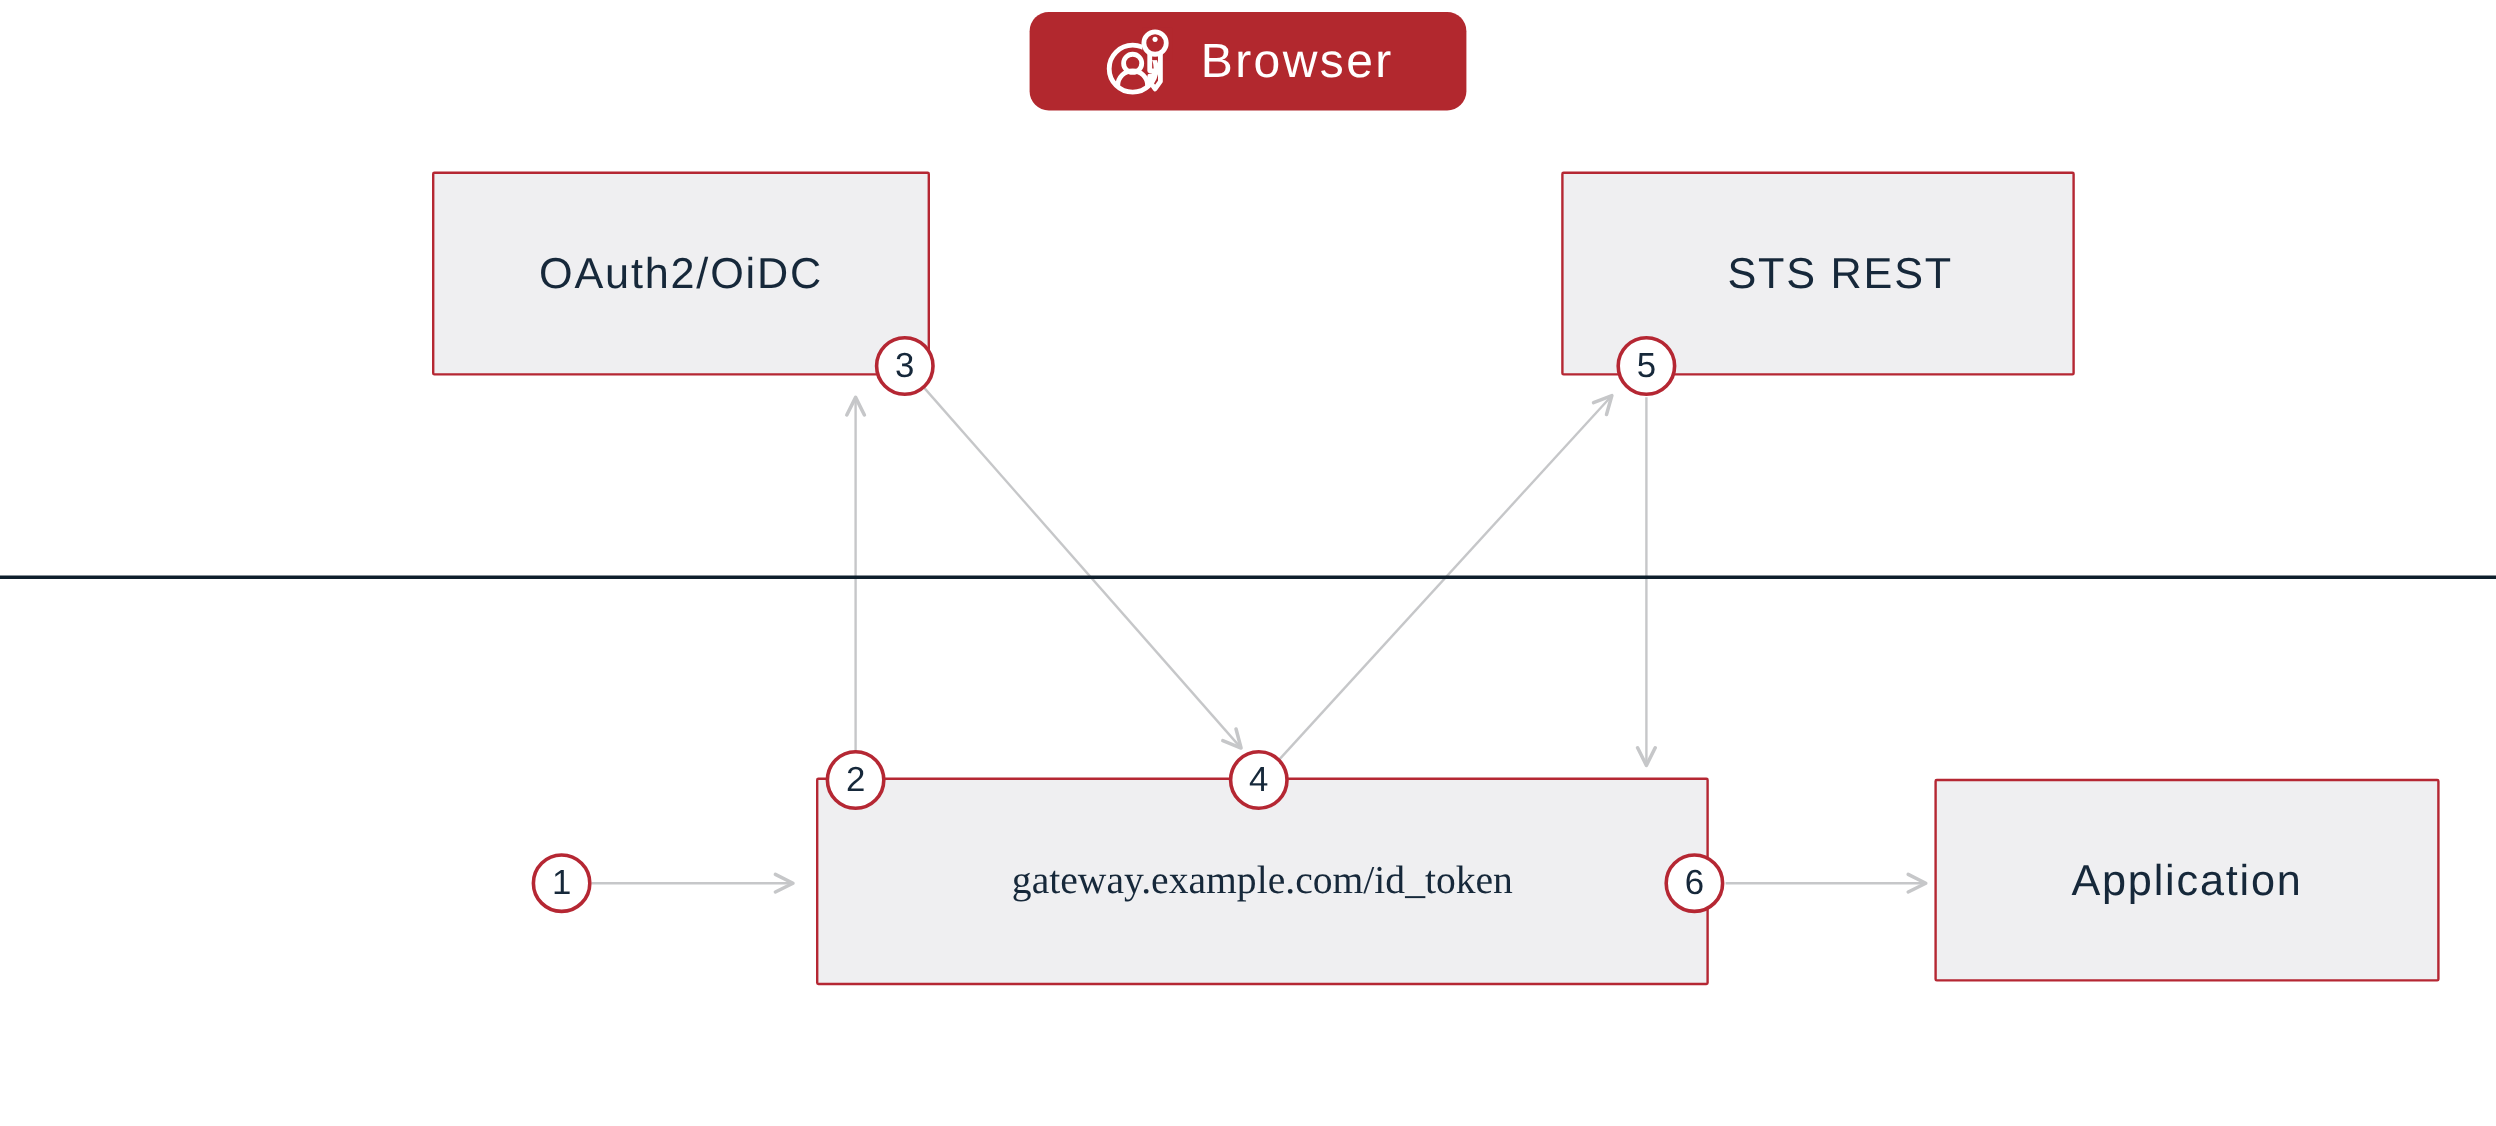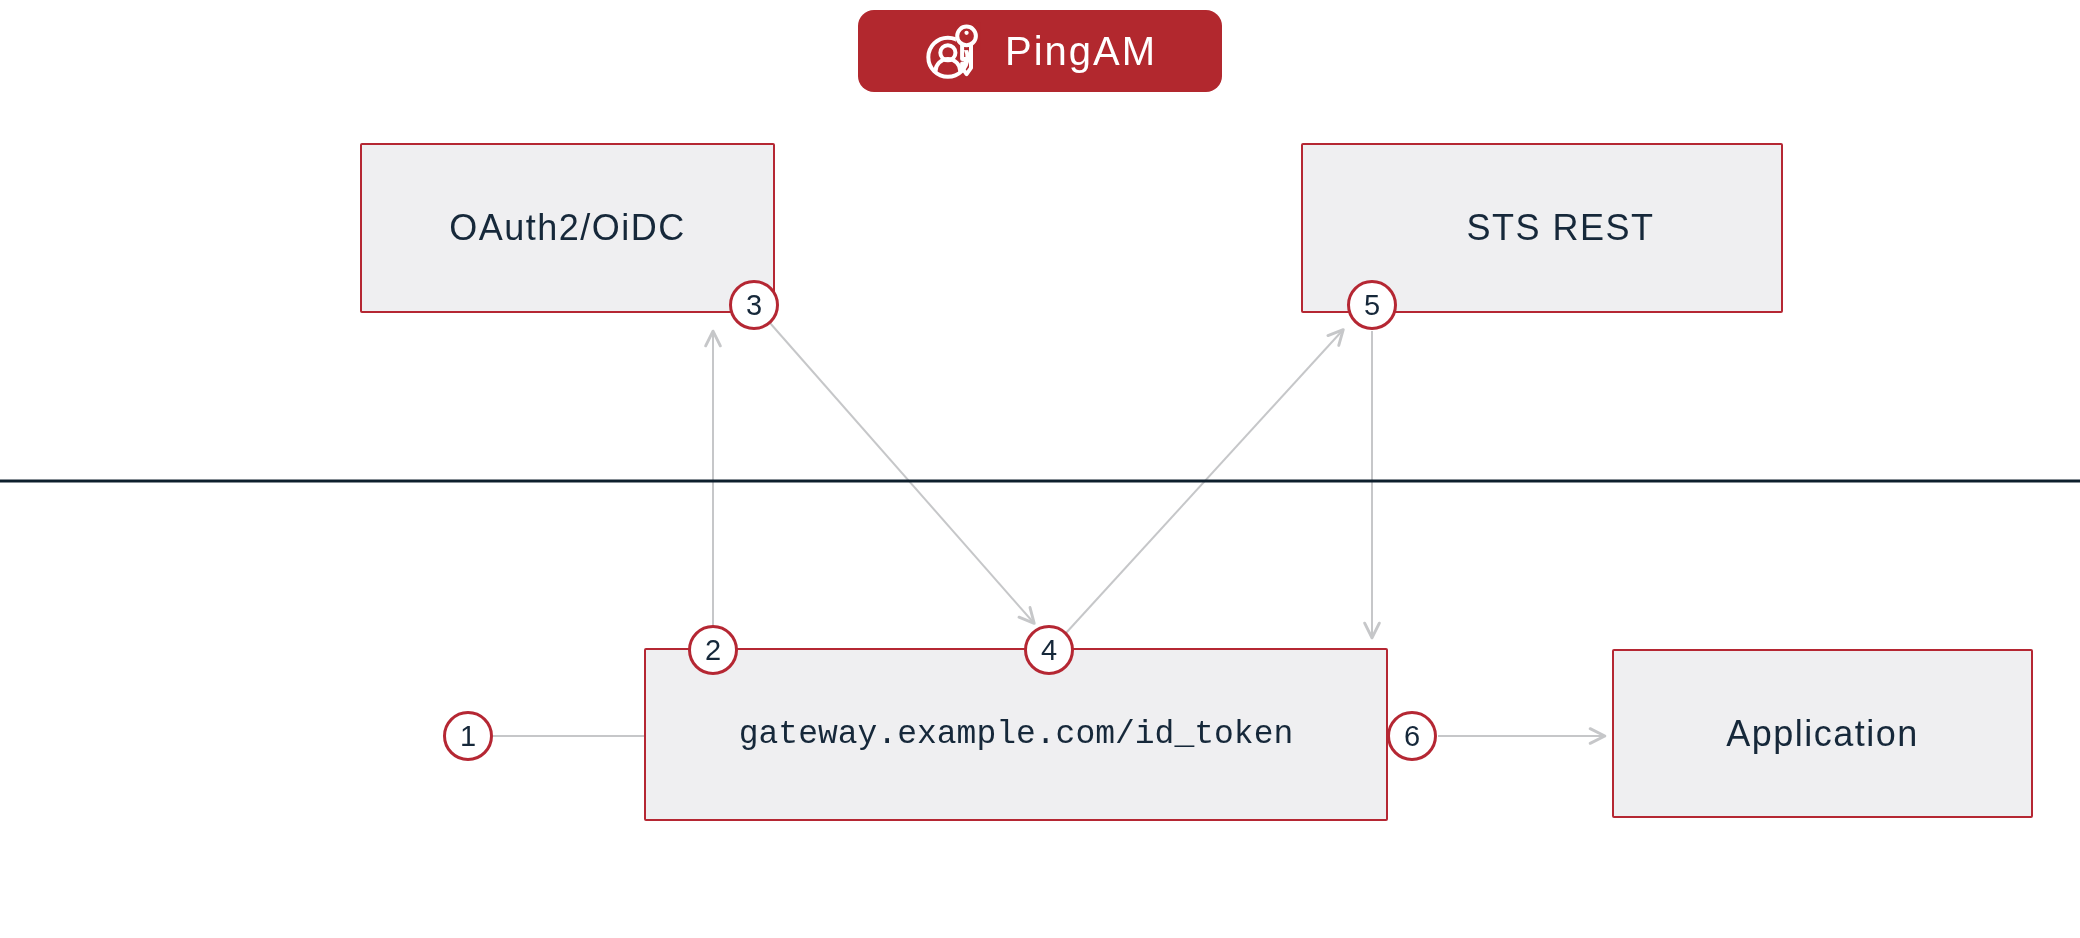--- a/index.html
+++ b/index.html
@@ -27,25 +27,25 @@
     background:var(--node-fill);
     border:2.5px solid var(--accent-red);
     border-radius:2px;
     display:flex;align-items:center;justify-content:center;
     color:var(--text-dark);
     font-size:36px;
     letter-spacing:1.5px;
     z-index:2;
   }
   .node-oauth2{left:360px;top:143px;width:415px;height:170px;}
-  .node-sts{left:1301px;top:143px;width:482px;height:170px;padding-left:37px;}
+  .node-sts{left:1301px;top:143px;width:428px;height:170px;padding-left:37px;}
   .node-browser{left:48px;top:649px;width:419px;height:172px;}
   .node-gateway{
-    left:644px;top:648px;width:744px;height:173px;
-    font-family:Liberation Mono, monospace;
+    left:680px;top:648px;width:744px;height:173px;
+    font-family:Liberation Serif, serif;
     font-size:33px;letter-spacing:0;
   }
   .node-application{left:1612px;top:649px;width:421px;height:169px;}
   
   .badge{
     position:absolute;
     left:858px;top:10px;width:364px;height:82px;
     box-sizing:border-box;
     background:var(--badge-red);
     border-radius:16px;
@@ -115,21 +115,21 @@
 
       <circle cx="28" cy="38" r="8.5" fill="none" stroke="#ffffff" stroke-width="4.5"></circle>
 
       <path d="M14,59 a14,14 0 0 1 28,0" fill="none" stroke="#ffffff" stroke-width="4.5" stroke-linecap="round"></path>
 
       <circle cx="49" cy="19" r="10.5" fill="none" stroke="#ffffff" stroke-width="4.5"></circle>
       <circle cx="49" cy="15.5" r="2.4" fill="#ffffff"></circle>
 
       <path d="M54,29 L54,55 L49,62 L44,55 L44,50 L48,50 L48,45 L44,45 L44,29" fill="none" stroke="#ffffff" stroke-width="4.5" stroke-linecap="round" stroke-linejoin="round"></path>
     </svg>
-    <span class="badge-label">PingAM</span>
+    <span class="badge-label">Browser</span>
   </div>
 
   <div class="node node-oauth2">
     <span>OAuth2/OiDC</span>
   </div>
   <div class="node node-sts">
     <span>STS REST</span>
   </div>
   <div class="node node-gateway">
     <span>gateway.example.com/id_token</span>

